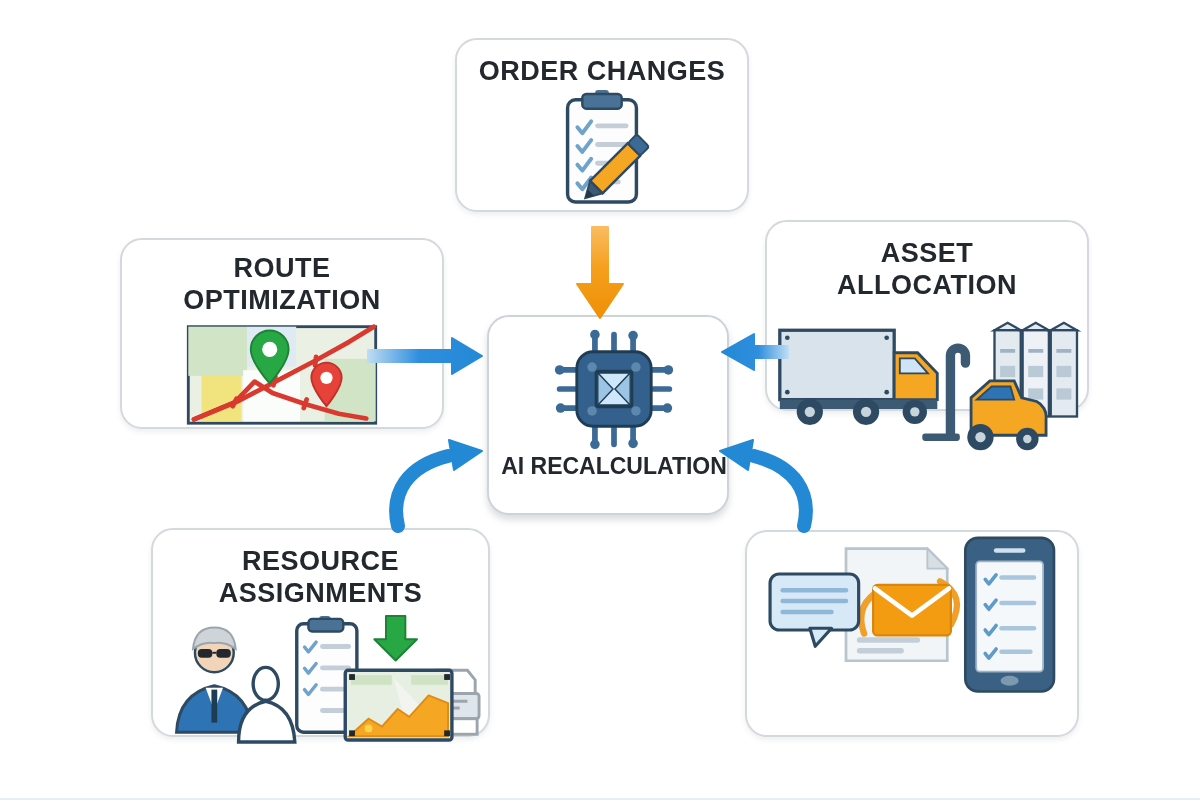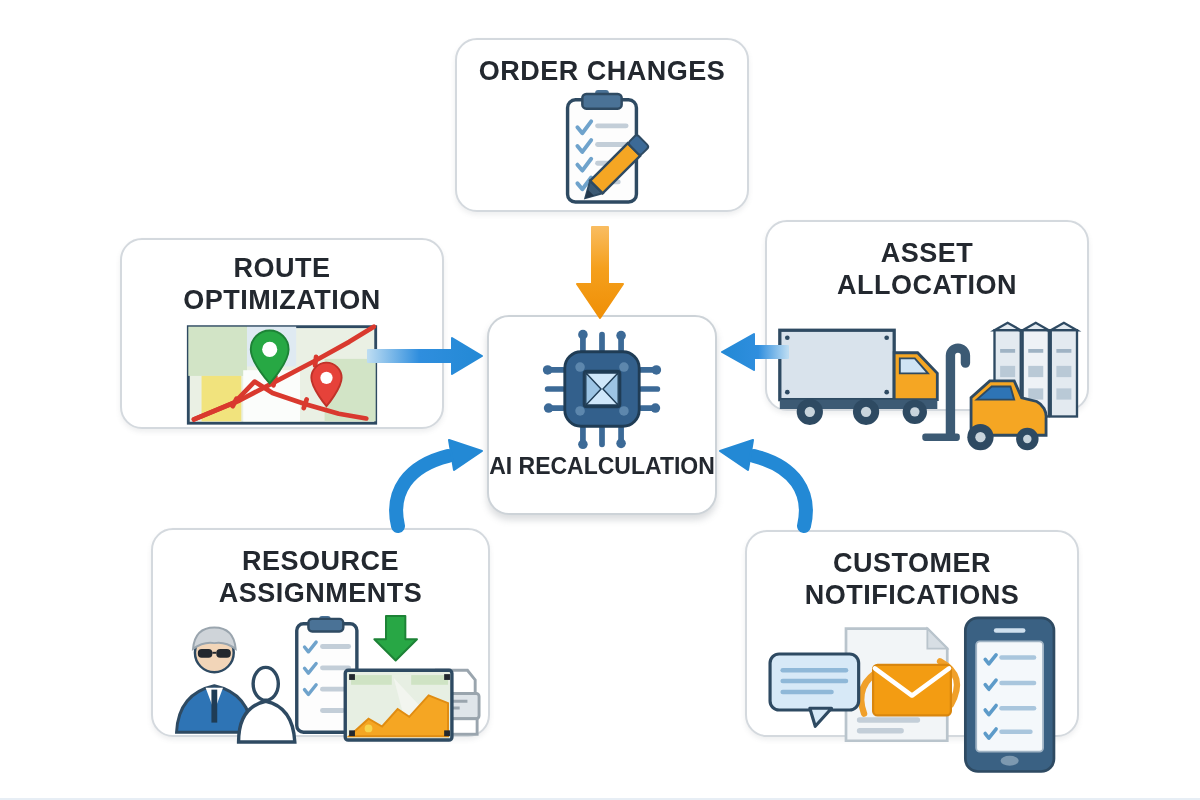--- a/index.html
+++ b/index.html
@@ -15,21 +15,21 @@
   .node-title{
     font-weight:bold;color:#23282f;text-align:center;line-height:1.18;
     letter-spacing:0.5px;margin:0;white-space:pre-line;
   }
   .t-outer{font-size:27px;padding-top:16px;}
   .t-center{font-size:23px;letter-spacing:0px;padding-top:2px;}
   #node-order-changes{left:455px;top:38px;width:290px;height:170px;}
   #node-route-optimization{left:120px;top:238px;width:320px;height:187px;justify-content:flex-end;}
   #node-asset-allocation{left:765px;top:220px;width:320px;height:187px;}
   #node-ai-recalculation{left:487px;top:315px;width:226px;height:196px;border-color:#cdd3d8;
-    box-shadow:0 5px 7px rgba(90,100,110,0.22);z-index:2;}
+    box-shadow:0 5px 7px rgba(90,100,110,0.22);z-index:2;padding-left:12px;}
   #node-resource-assignments{left:120px;top:528px;width:335px;height:205px;margin-left:31px;}
   #node-customer-notifications{left:745px;top:530px;width:330px;height:203px;}
   .node .icon-wrap{flex:0 0 auto;}
   .overflow-ok{overflow:visible;}
   #arrow-layer{position:absolute;left:0;top:0;width:1200px;height:800px;z-index:5;pointer-events:none;}
   #bottom-edge{position:absolute;left:0;bottom:0;width:1200px;height:2px;background:#e7eef5;}
   .mw260{max-width:260px;} .mw230{max-width:230px;} .mw300{max-width:300px;}
 </style>
 </head>
 <body>
@@ -252,21 +252,20 @@
             <rect x="194" y="62" width="6" height="6"></rect>
             <rect x="292" y="62" width="6" height="6"></rect>
             <rect x="194" y="120" width="6" height="6"></rect>
             <rect x="292" y="120" width="6" height="6"></rect>
           </g>
       </g>
     </svg>
   </div>
 
   <div class="node" id="node-customer-notifications">
-    <h2 class="node-title t-outer mw300">CUSTOMER NOTIFICATIONS</h2>
     <svg class="icon-wrap overflow-ok" width="300" height="132" viewBox="0 0 330 146" style="margin-top:4px;overflow:visible">
 
       <g>
         <path d="M92 14 L182 14 L204 36 L204 138 L92 138 Z" fill="#f2f5f7" stroke="#b9c4cc" stroke-width="3"></path>
         <polygon points="182,14 204,36 182,36" fill="#d7dee4" stroke="#b9c4cc" stroke-width="2"></polygon>
         <g fill="#c3ced8">
             <rect x="104" y="112" width="70" height="6" rx="3"></rect>
             <rect x="104" y="124" width="52" height="6" rx="3"></rect>
           </g>
       </g>

